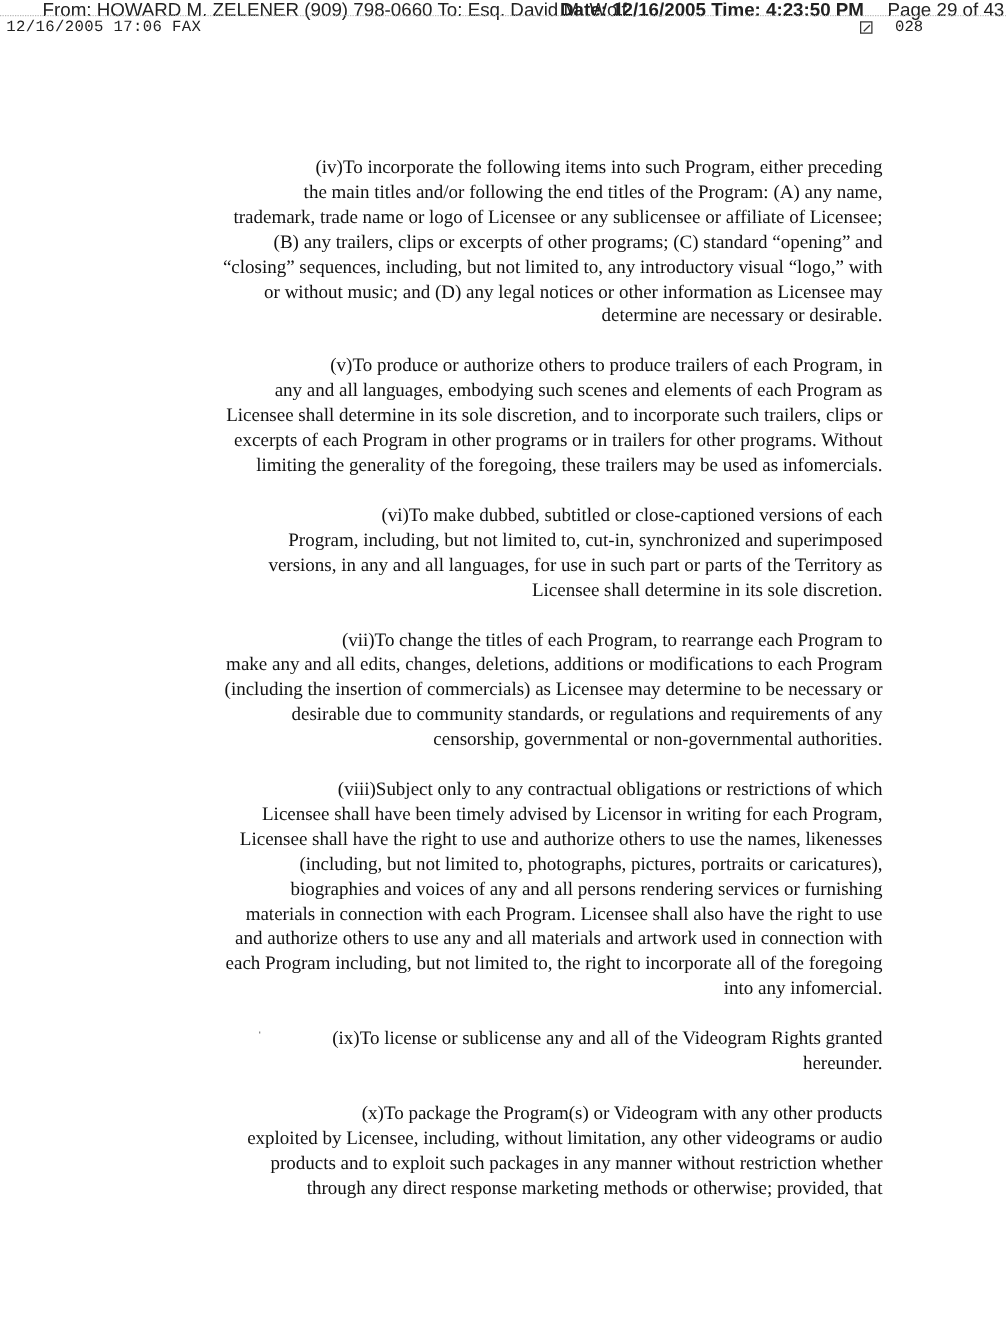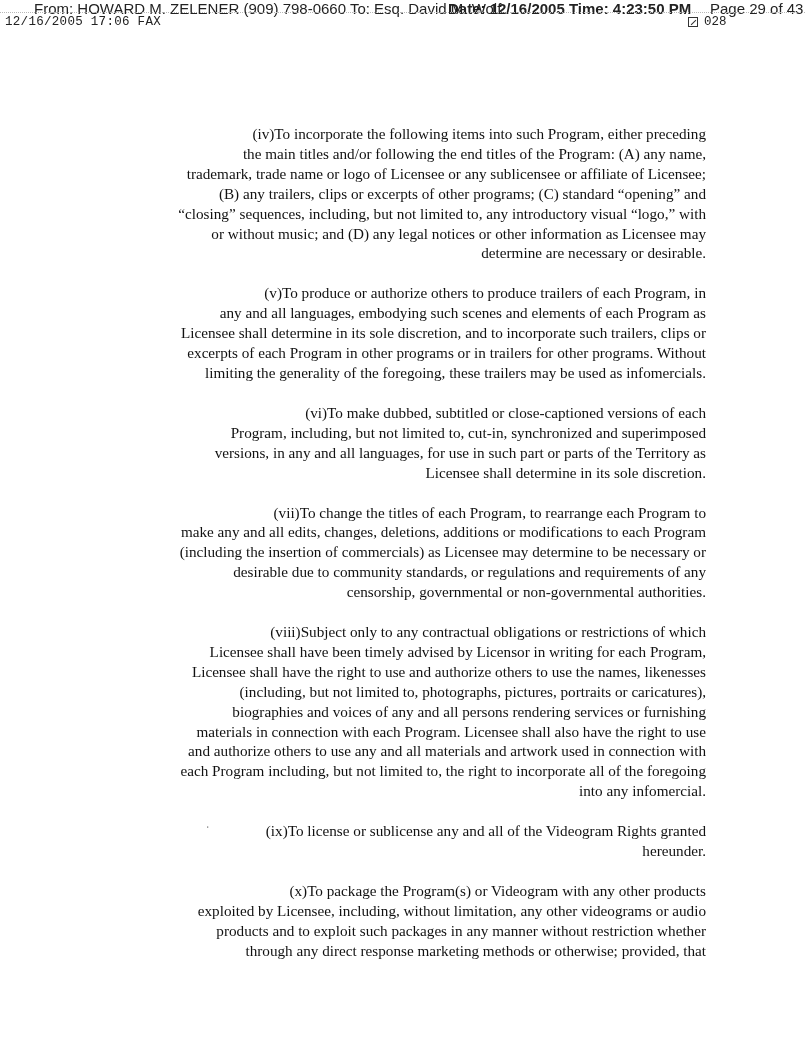--- a/index.html
+++ b/index.html
@@ -17,21 +17,21 @@
   .fax-page { left: 710px; }
   .dotted-rule {
     position: absolute; top: 12px; left: 0; width: 805px; height: 0;
     border-top: 1px dotted #b8b8b8;
   }
   .fax-stamp {
     position: absolute; top: 15px; left: 0; width: 795px; height: 16px;
     font-family: "Liberation Mono", monospace; font-size: 12.5px; color: #222;
   }
   .stamp-left { position: absolute; left: 5px; top: 0; letter-spacing: 0.3px; }
-  .stamp-right { position: absolute; left: 688px; top: 0; display: flex; align-items: center; gap: 6px; }
+  .stamp-right { position: absolute; left: 688px; top: 0; display: flex; align-items: center; gap: 18px; }
   .fax-icon {
     display: inline-block; width: 10px; height: 10px; border: 1px solid #333;
     position: relative; box-sizing: border-box;
   }
   .fax-icon::after {
     content: ""; position: absolute; left: 1px; top: 4px; width: 7px; height: 1px;
     background: #333; transform: rotate(-45deg);
   }
   .doc-body {
     position: absolute; top: 124px; left: 176px; width: 530px;

